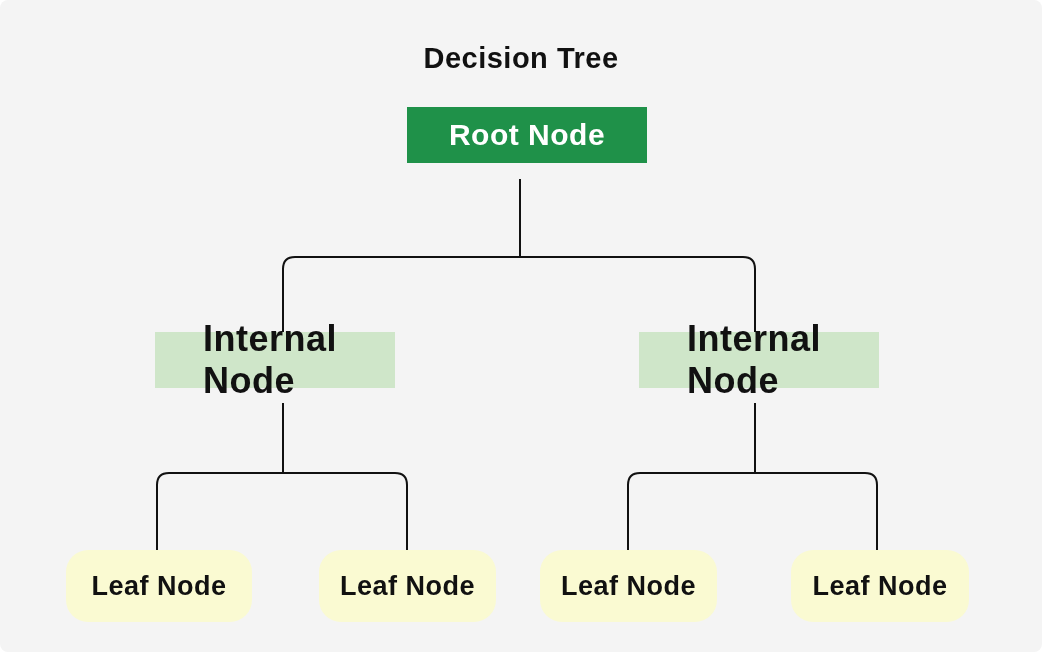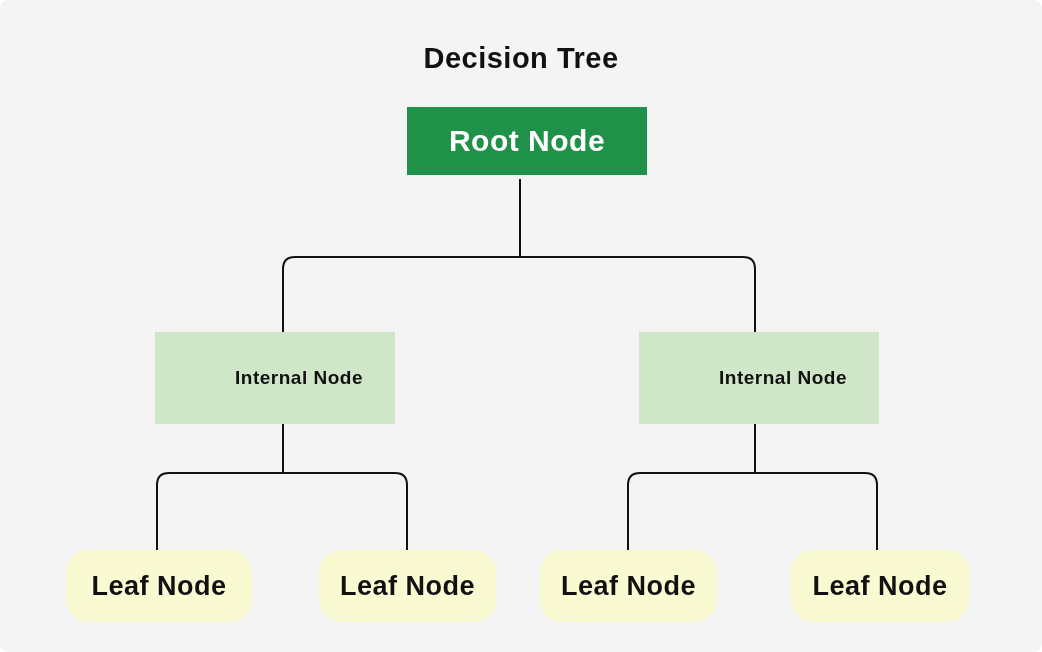--- a/index.html
+++ b/index.html
@@ -44,32 +44,32 @@
     align-items: center;
     justify-content: center;
     font-weight: bold;
     letter-spacing: 0.5px;
     box-sizing: border-box;
   }
   .node-root {
     left: 407px;
     top: 107px;
     width: 240px;
-    height: 68px;
+    height: 56px;
     background: var(--root-fill, #1f9149);
     color: var(--root-text, #ffffff);
     font-size: 30px;
   }
   .node-internal {
     top: 332px;
     width: 240px;
-    height: 92px;
+    height: 56px;
     background: var(--internal-fill, #cfe6c9);
     color: var(--text, #111111);
-    font-size: 19px;
+    font-size: 36px;
     padding-left: 48px;
   }
   .node-internal.pos-left  { left: 155px; }
   .node-internal.pos-right { left: 639px; }
   .node-leaf {
     top: 550px;
     height: 72px;
     background: var(--leaf-fill, #fafad2);
     color: var(--text, #111111);
     font-size: 27px;

